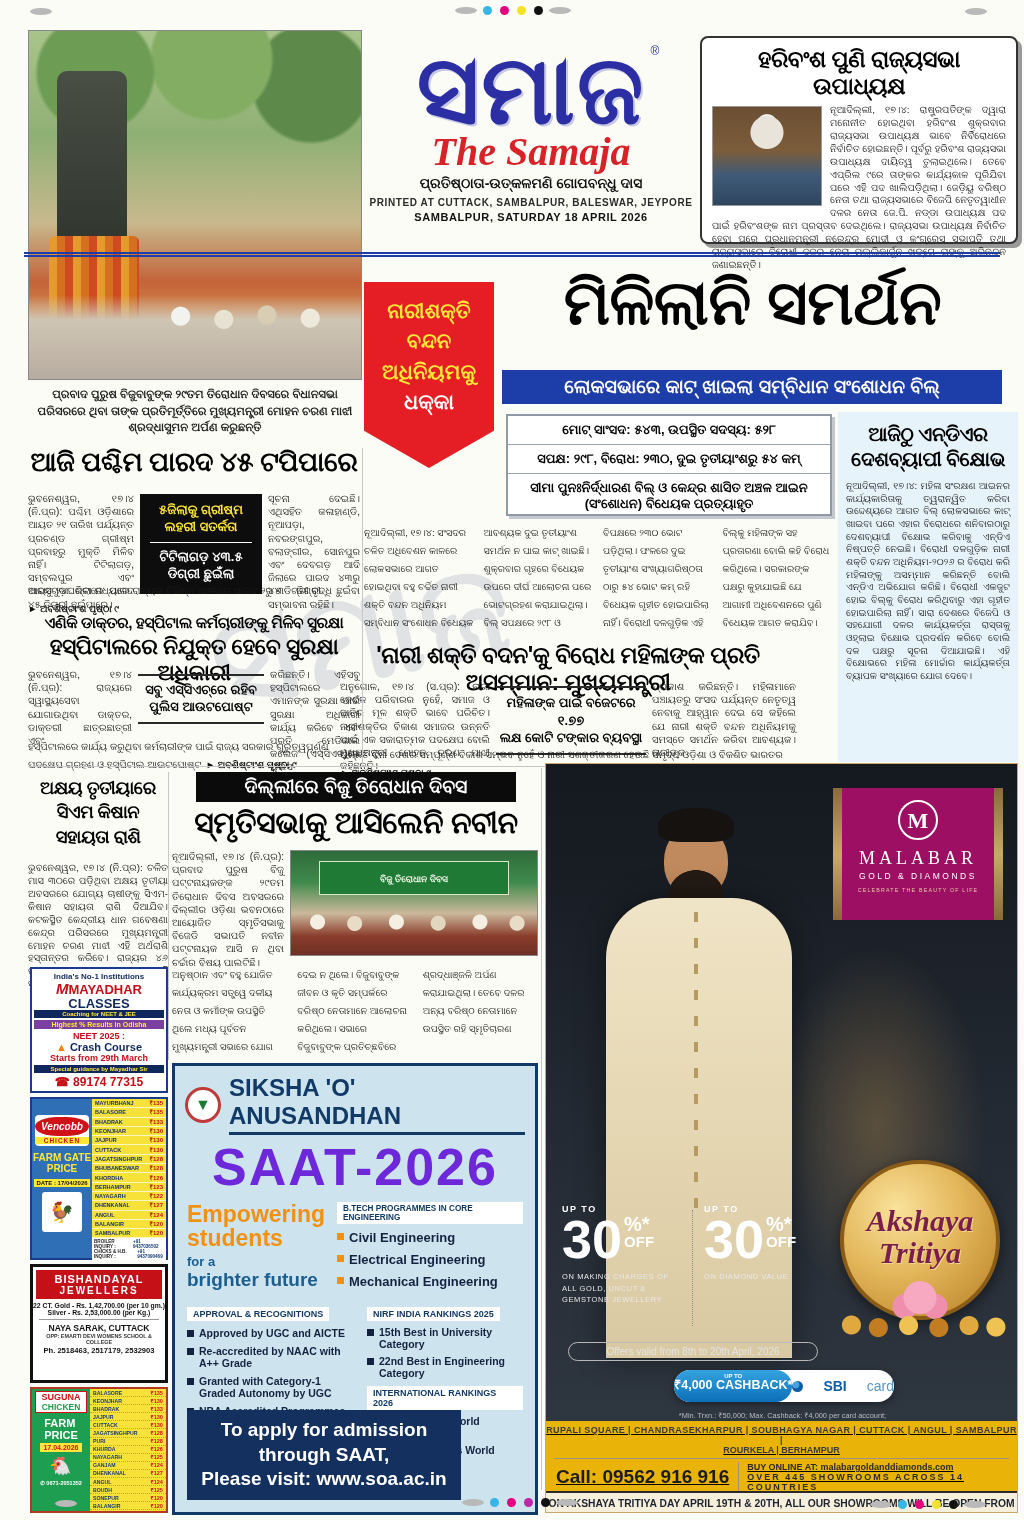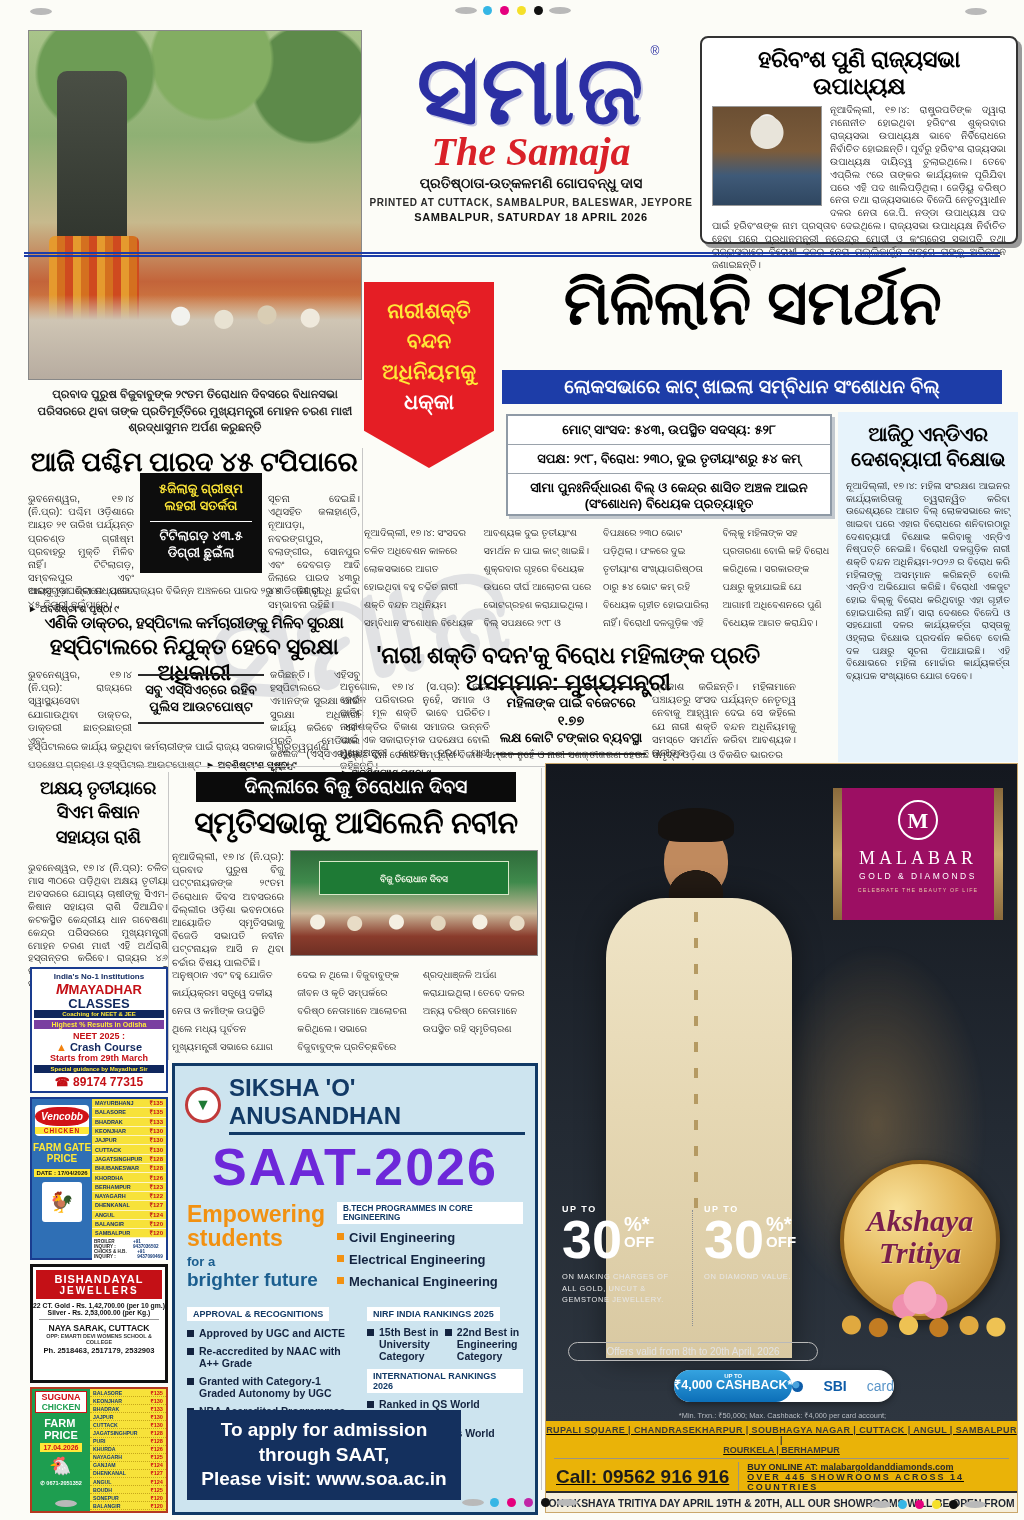--- a/index.html
+++ b/index.html
@@ -158,21 +158,21 @@
   <div class="abs panel-blue" style="left:838px; top:412px; width:180px; height:350px; padding:10px 8px;">
     <div class="odia-head" style="font-size:20px; text-align:center; line-height:1.25;">
       <div>ଆଜିଠୁ ଏନ୍‌ଡିଏର</div>
       <div>ଦେଶବ୍ୟାପୀ ବିକ୍ଷୋଭ</div>
     </div>
     <div class="jtext" style="font-size:9.6px; margin-top:8px;">ନୂଆଦିଲ୍ଲୀ, ୧୭।୪: ମହିଳା ସଂରକ୍ଷଣ ଆଇନର କାର୍ଯ୍ୟକାରିତାକୁ ତ୍ୱରାନ୍ୱିତ କରିବା ଉଦ୍ଦେଶ୍ୟରେ ଆଗତ ବିଲ୍ ଲୋକସଭାରେ କାଟ୍ ଖାଇବା ପରେ ଏହାର ବିରୋଧରେ ଶନିବାରଠାରୁ ଦେଶବ୍ୟାପୀ ବିକ୍ଷୋଭ କରିବାକୁ ଏନ୍‌ଡିଏ ନିଷ୍ପତ୍ତି ନେଇଛି। ବିରୋଧୀ ଦଳଗୁଡ଼ିକ ନାରୀ ଶକ୍ତି ବନ୍ଦନ ଅଧିନିୟମ-୨୦୨୬ ର ବିରୋଧ କରି ମହିଳାଙ୍କୁ ଅସମ୍ମାନ କରିଛନ୍ତି ବୋଲି ଏନ୍‌ଡିଏ ଅଭିଯୋଗ କରିଛି। ବିରୋଧୀ ଏକଜୁଟ ହୋଇ ବିଲ୍‌କୁ ବିରୋଧ କରିଥିବାରୁ ଏହା ଗୃହୀତ ହୋଇପାରିଲା ନାହିଁ। ସାରା ଦେଶରେ ବିଜେପି ଓ ସହଯୋଗୀ ଦଳର କାର୍ଯ୍ୟକର୍ତ୍ତା ରାସ୍ତାକୁ ଓହ୍ଲାଇ ବିକ୍ଷୋଭ ପ୍ରଦର୍ଶନ କରିବେ ବୋଲି ଦଳ ପକ୍ଷରୁ ସୂଚନା ଦିଆଯାଇଛି। ଏହି ବିକ୍ଷୋଭରେ ମହିଳା ମୋର୍ଚ୍ଚାର କାର୍ଯ୍ୟକର୍ତ୍ତା ବ୍ୟାପକ ସଂଖ୍ୟାରେ ଯୋଗ ଦେବେ।</div>
   </div>
 
   <div class="abs odia-head" style="left:28px; top:448px; width:332px; font-size:27px; text-align:center; line-height:1.1;">ଆଜି ପଶ୍ଚିମ ପାରଦ ୪୫ ଟପିପାରେ</div>
   <div class="abs jtext" style="left:28px; top:492px; width:106px; height:86px;">ଭୁବନେଶ୍ୱର, ୧୭।୪ (ନି.ପ୍ର): ପଶ୍ଚିମ ଓଡ଼ିଶାରେ ଆୟତ ୨୧ ତାରିଖ ପର୍ଯ୍ୟନ୍ତ ପ୍ରଚଣ୍ଡ ଗ୍ରୀଷ୍ମ ପ୍ରବାହରୁ ମୁକ୍ତି ମିଳିବ ନାହିଁ। ଟିଟିଲାଗଡ଼, ସମ୍ବଲପୁର ଏବଂ ଝାରସୁଗୁଡ଼ା ଜିଲାରେ ପାରଦ ୪୫ ଡିଗ୍ରୀ ଛୁଇଁପାରେ।</div>
-  <div class="abs inset-black" style="left:140px; top:473px; width:122px; height:100px; padding:8px 6px;">
+  <div class="abs inset-black" style="left:140px; top:494px; width:122px; height:100px; padding:8px 6px;">
     <div style="font-size:13px; font-weight:800; color:#ffe838; line-height:1.3;">୫ଜିଲାକୁ ଗ୍ରୀଷ୍ମ ଲହରୀ ସତର୍କତା</div>
     <div style="border-top:1.5px solid #fff; margin:6px 4px;"></div>
     <div style="font-size:13px; font-weight:800; color:#fff; line-height:1.3;">ଟିଟିଲାଗଡ଼ ୪୩.୫ ଡିଗ୍ରୀ ଛୁଇଁଲା</div>
   </div>
   <div class="abs jtext" style="left:268px; top:492px; width:92px; height:86px;">ସୂଚନା ଦେଇଛି। ଏଥିସହିତ କଳାହାଣ୍ଡି, ନୂଆପଡ଼ା, ନବରଙ୍ଗପୁର, ବଲାଙ୍ଗୀର, ସୋନପୁର ଏବଂ ଦେବଗଡ଼ ଆଦି ଜିଲାରେ ପାରଦ ୪୩ରୁ ୪୪ ଡିଗ୍ରୀ ଛୁଇଁବା ସମ୍ଭାବନା ରହିଛି।</div>
   <div class="abs" style="left:28px; top:580px; width:332px;">
     <span class="jtext">ଆୟତ ୨୪ଘଣ୍ଟା ମଧ୍ୟରେ ରାଜ୍ୟର ବିଭିନ୍ନ ଅଞ୍ଚଳରେ ପାରଦ ୨ରୁ ୩ଡିଗ୍ରୀ ବୃଦ୍ଧି</span>
     <span class="cont">► ଅବଶିଷ୍ଟାଂଶ ପୃଷ୍ଠା ୯</span>
   </div>
 
@@ -238,21 +238,21 @@
     <div class="strip" style="background:#10275e; color:#ffe838; font-size:6px; font-weight:700; padding:1px 0;">Coaching for NEET &amp; JEE</div>
     <div class="strip" style="background:#7a3fa0; color:#ffe838; font-size:7px; font-weight:700; padding:1px 0; margin-top:2px;">Highest % Results in Odisha</div>
     <div style="font-size:9px; font-weight:900; color:#c41016; margin-top:2px;">NEET 2025 :</div>
     <div style="font-size:11px; font-weight:900; color:#10275e;"><span style="color:#f2820f;">▲</span> <span>Crash Course</span></div>
     <div style="font-size:9px; font-weight:900; color:#c41016;">Starts from 29th March</div>
     <div class="strip" style="background:#10275e; color:#ffe838; font-size:6px; font-weight:700; padding:1px 0; margin-top:2px;">Special guidance by Mayadhar Sir</div>
     <div style="font-size:12px; font-weight:900; color:#c41016; margin-top:2px;"><span>☎</span> <span>89174 77315</span></div>
   </div>
 
   <div class="abs ad-border-navy" style="left:30px; top:1097px; width:138px; height:163px; display:flex; background:#2f6fb5;">
-    <div style="width:60px; display:flex; flex-direction:column; align-items:center; padding-top:6px;">
+    <div style="width:60px; display:flex; flex-direction:column; align-items:center; padding-top:16px;">
       <div style="background:#fff; border-radius:4px; width:54px; text-align:center; padding:2px 0;">
         <div style="background:#d01218; color:#fff; border-radius:50%/60%; font-size:10px; font-weight:900; font-style:italic; padding:4px 2px;">Vencobb</div>
         <div style="color:#d01218; background:#ffe838; font-size:6.5px; font-weight:900; letter-spacing:1px; margin-top:1px;">CHICKEN</div>
       </div>
       <div style="color:#ffe838; font-size:10px; font-weight:900; margin-top:6px;">FARM GATE</div>
       <div style="color:#ffe838; font-size:10px; font-weight:900;">PRICE</div>
       <div style="background:#ffe838; color:#111; font-size:6px; font-weight:800; padding:1px 2px; margin-top:5px;">DATE : 17/04/2026</div>
       <div style="width:40px; height:40px; background:#fff; margin-top:5px; border-radius:3px; display:flex; align-items:center; justify-content:center; font-size:20px;">🐓</div>
     </div>
     <div style="flex:1; background:#f7e23a; display:flex; flex-direction:column;">
@@ -502,21 +502,21 @@
               <span>Granted with Category-1 Graded Autonomy by UGC</span>
             </div>
             <div class="saat-li" style="font-size:10.5px;">
               <span class="sq"></span>
               <span>NBA Accredited Programmes</span>
             </div>
           </div>
       </div>
       <div style="flex:1;">
         <span class="saat-strip" style="font-size:9px;">NIRF INDIA RANKINGS 2025</span>
-        <div style="margin-top:5px; display:flex; flex-direction:row; gap:5px;">
+        <div style="margin-top:5px; display:flex; flex-direction:column; gap:5px;">
 
         <div class="saat-li" style="font-size:10.5px;">
               <span class="sq"></span>
               <span>15th Best in University Category</span>
             </div>
             <div class="saat-li" style="font-size:10.5px;">
               <span class="sq"></span>
               <span>22nd Best in Engineering Category</span>
             </div>
           </div>

